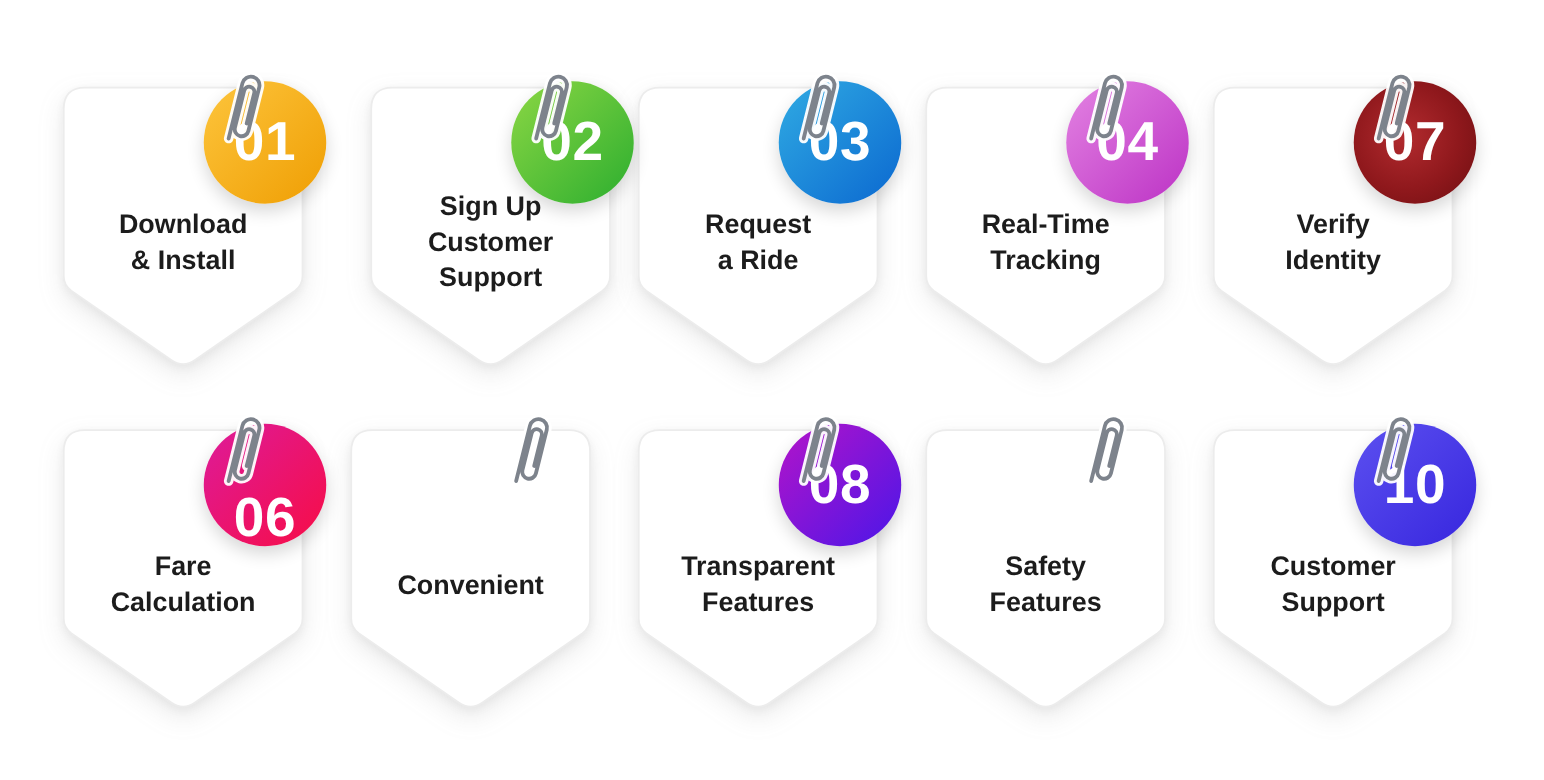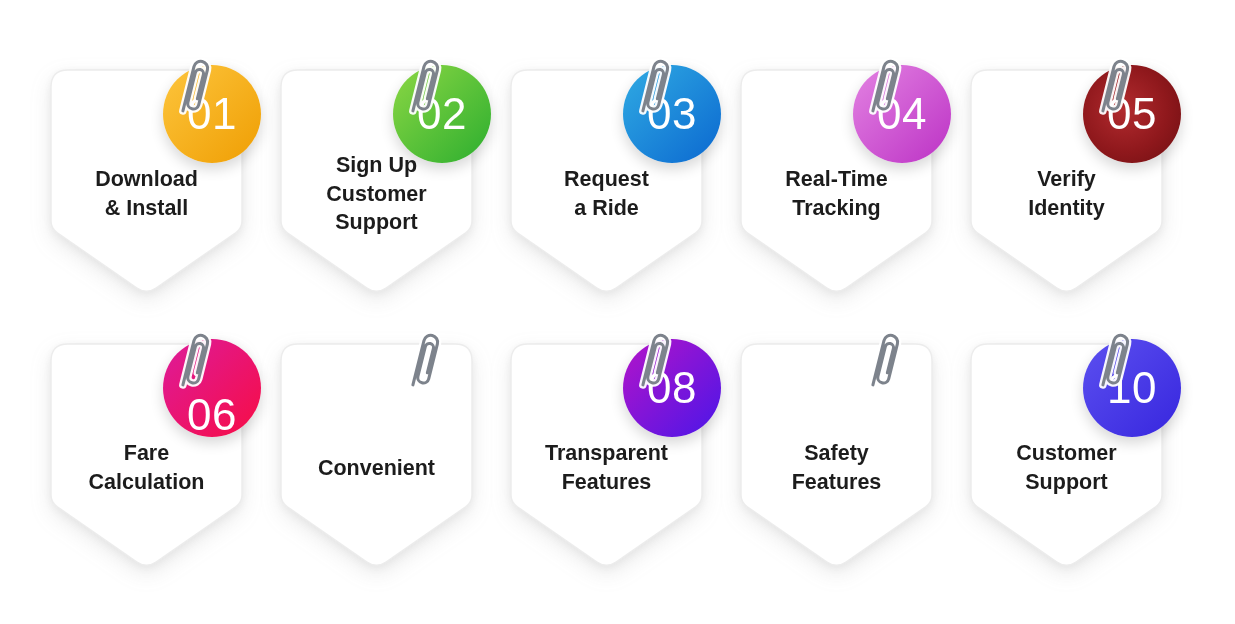--- a/index.html
+++ b/index.html
@@ -43,21 +43,21 @@
     border-radius: 50%;
     display: flex;
     align-items: center;
     justify-content: center;
     box-shadow: 0 6px 14px rgba(0,0,0,0.16);
     z-index: 2;
   }
   .num {
     color: #ffffff;
     font-size: 44px;
-    font-weight: 400;
+    font-weight: 700;
     line-height: 1;
     letter-spacing: 0.5px;
   }
   .clip {
     position: absolute;
     left: 128px;
     top: -23px;
     width: 36px;
     height: 82px;
     overflow: visible;
@@ -107,21 +107,21 @@
         <span class="num">01</span>
       </div>
     <svg class="clip" viewBox="0 0 26 50">
         <path class="halo" d="M8 44 V11 A5 5 0 0 1 18 11 V37 A4 4 0 0 1 10 37 V15 A3 3 0 0 1 16 15 V33"></path>
         <path class="wire" d="M8 44 V11 A5 5 0 0 1 18 11 V37 A4 4 0 0 1 10 37 V15 A3 3 0 0 1 16 15 V33"></path>
       </svg>
     <div class="label">Download
 &amp; Install</div>
   </div>
 
-  <div class="card" style="left:280px;top:69px">
+  <div class="card" style="left:296px;top:69px">
     <svg class="shape" viewBox="0 0 193 226">
         <path d="M18 1 H175 Q192 1 192 18 V152 Q192 159 186 163.5 L106 219 Q96.5 225.5 87 219 L7 163.5 Q1 159 1 152 V18 Q1 1 18 1 Z"></path>
       </svg>
     <div class="badge" style="background: linear-gradient(135deg, rgb(140, 215, 68) 0%, rgb(44, 174, 47) 100%);">
         <span class="num">02</span>
       </div>
     <svg class="clip" viewBox="0 0 26 50">
         <path class="halo" d="M8 44 V11 A5 5 0 0 1 18 11 V37 A4 4 0 0 1 10 37 V15 A3 3 0 0 1 16 15 V33"></path>
         <path class="wire" d="M8 44 V11 A5 5 0 0 1 18 11 V37 A4 4 0 0 1 10 37 V15 A3 3 0 0 1 16 15 V33"></path>
       </svg>
@@ -158,21 +158,21 @@
       </svg>
     <div class="label">Real-Time
 Tracking</div>
   </div>
 
   <div class="card" style="left:970px;top:69px">
     <svg class="shape" viewBox="0 0 193 226">
         <path d="M18 1 H175 Q192 1 192 18 V152 Q192 159 186 163.5 L106 219 Q96.5 225.5 87 219 L7 163.5 Q1 159 1 152 V18 Q1 1 18 1 Z"></path>
       </svg>
     <div class="badge" style="background: radial-gradient(circle at 42% 45%, rgb(178, 43, 47) 0%, rgb(143, 24, 28) 55%, rgb(109, 14, 17) 100%);">
-        <span class="num">05</span>
+        <span class="num">07</span>
       </div>
     <svg class="clip" viewBox="0 0 26 50">
         <path class="halo" d="M8 44 V11 A5 5 0 0 1 18 11 V37 A4 4 0 0 1 10 37 V15 A3 3 0 0 1 16 15 V33"></path>
         <path class="wire" d="M8 44 V11 A5 5 0 0 1 18 11 V37 A4 4 0 0 1 10 37 V15 A3 3 0 0 1 16 15 V33"></path>
       </svg>
     <div class="label">Verify
 Identity</div>
   </div>
 
   <div class="card" style="left:50px;top:343px">

